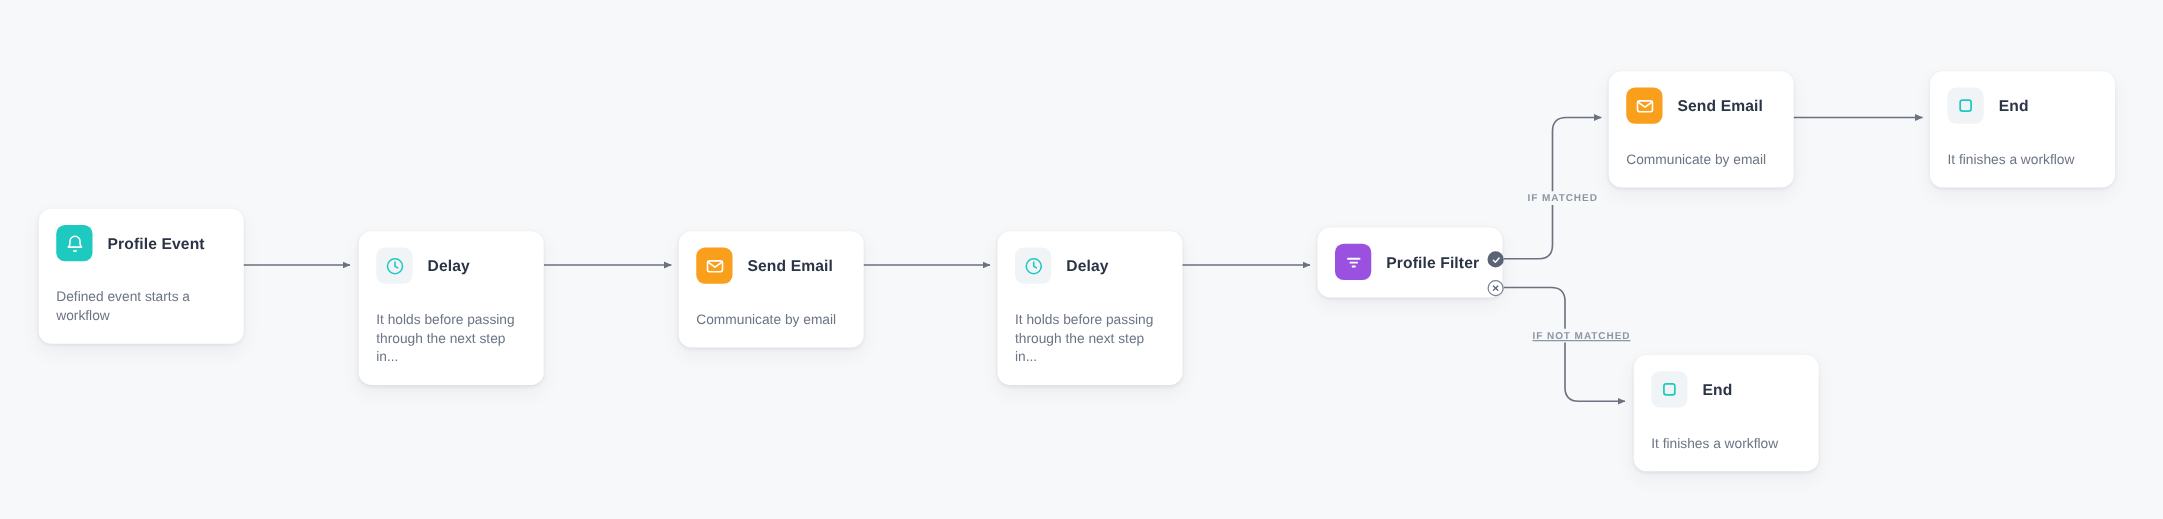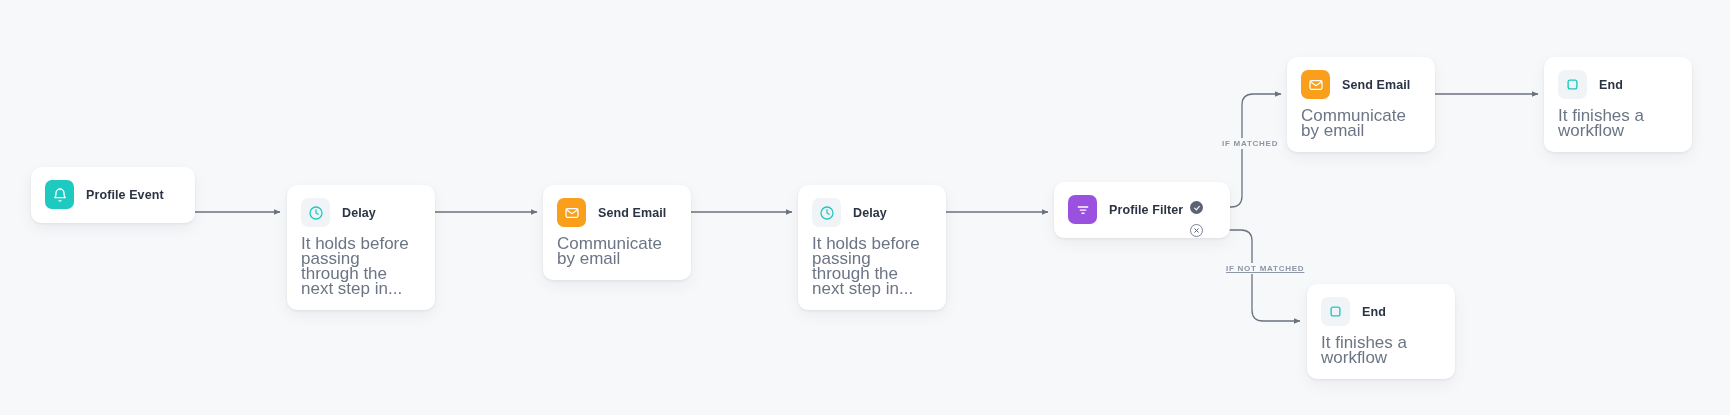--- a/index.html
+++ b/index.html
@@ -57,22 +57,22 @@
   .node-icon.purple { background: #9b51e0; }
   .node-icon.ghost  { background: #f1f4f7; }
   .node-title {
     font-size: 12.5px;
     font-weight: bold;
     color: #2b3445;
     letter-spacing: .1px;
     white-space: nowrap;
   }
   .node-desc {
-    margin-top: 9px;
-    font-size: 17px;
+    margin-top: 22px;
+    font-size: 11px;
     line-height: 15px;
     color: #6c7585;
     max-width: 100%;
   }
 
   
   .badge {
     position: absolute;
     width: 13px;
     height: 13px;
@@ -136,20 +136,21 @@
   <div class="node" style="left:31px; top:167px; width:164px;">
     <div class="node-head">
       <span class="node-icon teal">
         <svg width="16" height="16" viewBox="0 0 24 24" fill="none" stroke="#ffffff" stroke-width="1.9" stroke-linecap="round" stroke-linejoin="round">
           <path d="M18 9a6 6 0 0 0-12 0c0 6-2 7-2 7h16s-2-1-2-7"></path>
           <path d="M10.5 20.5a2 2 0 0 0 3 0"></path>
         </svg>
       </span>
       <span class="node-title">Profile Event</span>
     </div>
+    <div class="node-desc">Defined event starts a workflow</div>
   </div>
 
   <div class="node" style="left:287px; top:185px; width:148px;">
     <div class="node-head">
       <span class="node-icon ghost">
         <svg width="16" height="16" viewBox="0 0 24 24" fill="none" stroke="#1ec9c0" stroke-width="1.9" stroke-linecap="round" stroke-linejoin="round">
           <circle cx="12" cy="12" r="9"></circle>
           <path d="M12 7v5l3.2 2"></path>
         </svg>
       </span>
@@ -177,21 +178,21 @@
         <svg width="16" height="16" viewBox="0 0 24 24" fill="none" stroke="#1ec9c0" stroke-width="1.9" stroke-linecap="round" stroke-linejoin="round">
           <circle cx="12" cy="12" r="9"></circle>
           <path d="M12 7v5l3.2 2"></path>
         </svg>
       </span>
       <span class="node-title">Delay</span>
     </div>
     <div class="node-desc">It holds before passing through the next step in...</div>
   </div>
 
-  <div class="node" style="left:1054px; top:182px; width:176px;">
+  <div class="node" style="left:1054px; top:182px; width:148px;">
     <div class="node-head">
       <span class="node-icon purple">
         <svg width="16" height="16" viewBox="0 0 24 24" fill="none" stroke="#ffffff" stroke-width="2.2" stroke-linecap="round">
           <path d="M5 7.5h14"></path>
           <path d="M8 12.2h8"></path>
           <path d="M10.6 16.8h2.8"></path>
         </svg>
       </span>
       <span class="node-title">Profile Filter</span>
     </div>
@@ -202,21 +203,21 @@
       <path d="M5 12.5 10 17.5 19 7"></path>
     </svg>
   </div>
   <div class="badge cross" style="left:1190px; top:224px;">
     <svg width="7" height="7" viewBox="0 0 24 24" fill="none" stroke="#5a6475" stroke-width="3.4" stroke-linecap="round">
       <path d="M6 6 18 18"></path>
       <path d="M18 6 6 18"></path>
     </svg>
   </div>
 
-  <div class="edge-label" style="left:1218px; top:138px;text-align:center;">IF MATCHED</div>
+  <div class="edge-label" style="left:1218px; top:153px;text-align:center;">IF MATCHED</div>
   <div class="edge-label" style="left:1222px; top:263px;text-decoration:underline;">IF NOT MATCHED</div>
 
   <div class="node" style="left:1287px; top:57px; width:148px;">
     <div class="node-head">
       <span class="node-icon orange">
         <svg width="16" height="16" viewBox="0 0 24 24" fill="none" stroke="#ffffff" stroke-width="1.9" stroke-linecap="round" stroke-linejoin="round">
           <rect x="3" y="5.5" width="18" height="13" rx="2.2"></rect>
           <path d="M3.8 7.2 12 13l8.2-5.8"></path>
         </svg>
       </span>

